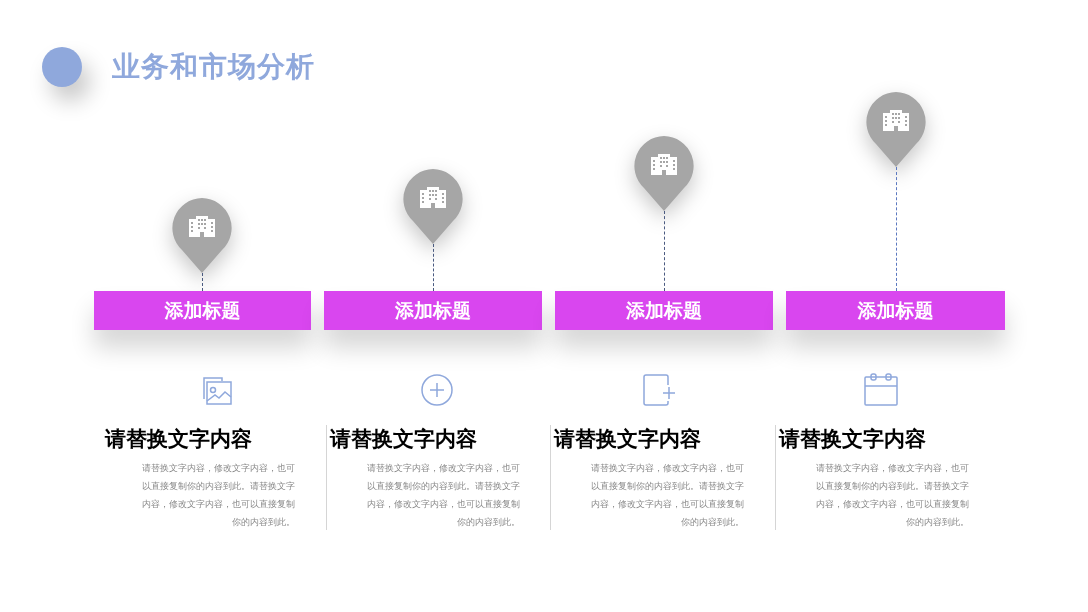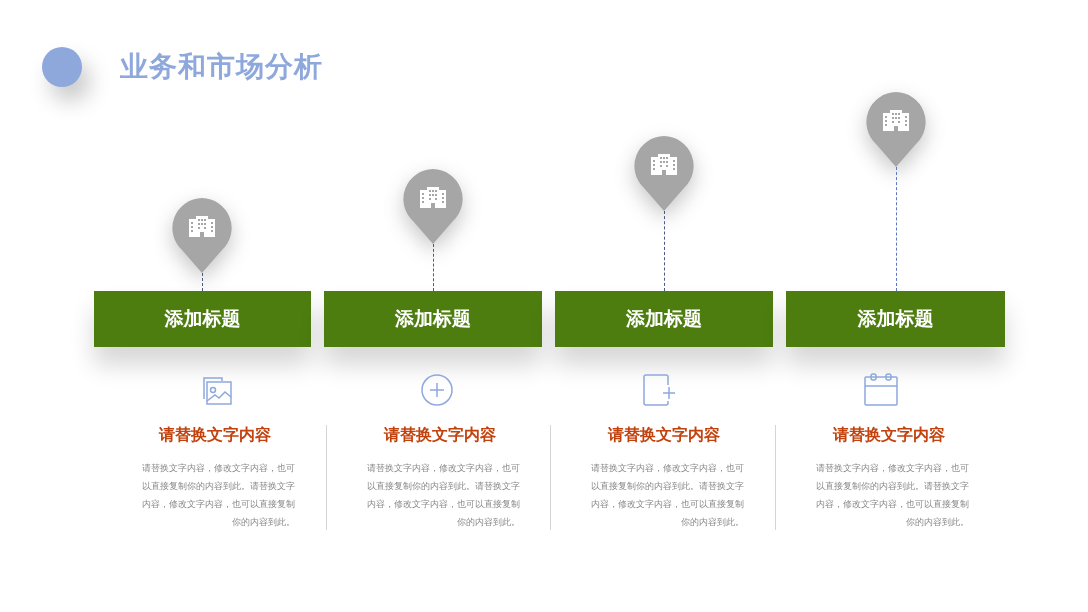--- a/index.html
+++ b/index.html
@@ -8,39 +8,39 @@
     background: #ffffff;
     font-family: "DejaVu Sans", "Liberation Sans", sans-serif;
   }
   .title-dot {
     position: absolute; left: 42px; top: 47px; width: 40px; height: 40px;
     border-radius: 50%; background: #8FA8DC;
     box-shadow: 8px 14px 22px rgba(0,0,0,0.22);
   }
   .page-title {
     position: absolute; left: 112px; top: 48px;
-    font-size: 28px; font-weight: bold; color: #8FA8DC; letter-spacing: 1px; margin-left: 8px;
+    font-size: 28px; font-weight: bold; color: #8FA8DC; letter-spacing: 1px;
   }
   .pin {
     position: absolute; width: 62px; height: 80px;
   }
   .pin svg { display: block; filter: drop-shadow(0 8px 10px rgba(0,0,0,0.22)); }
   .stem {
     position: absolute; width: 0; border-left: 1px dashed #4a5a80;
   }
   .bar {
-    position: absolute; top: 291px; height: 56px; background: #4d7c0f;
+    position: absolute; top: 291px; height: 39px; background: #d946ef;
     color: #ffffff; font-weight: bold; font-size: 19px;
     display: flex; align-items: center; justify-content: center;
     box-shadow: 0 18px 24px rgba(0,0,0,0.16);
   }
   .feature-icon { position: absolute; width: 36px; height: 36px; }
   .card-title {
-    position: absolute; top: 425px; width: 220px; text-align: center;
-    font-size: 16px; font-weight: bold; color: #c2410c;
+    position: absolute; top: 425px; width: 220px; 
+    font-size: 21px; font-weight: bold; color: #000000;
   }
   .card-body {
     position: absolute; top: 459px; width: 160px; text-align: right;
     font-size: 9px; line-height: 18px; color: #8a8a8a;
   }
   .divider {
     position: absolute; top: 425px; width: 1px; height: 105px; background: #d5d5d5;
   }
 </style>
 </head>

